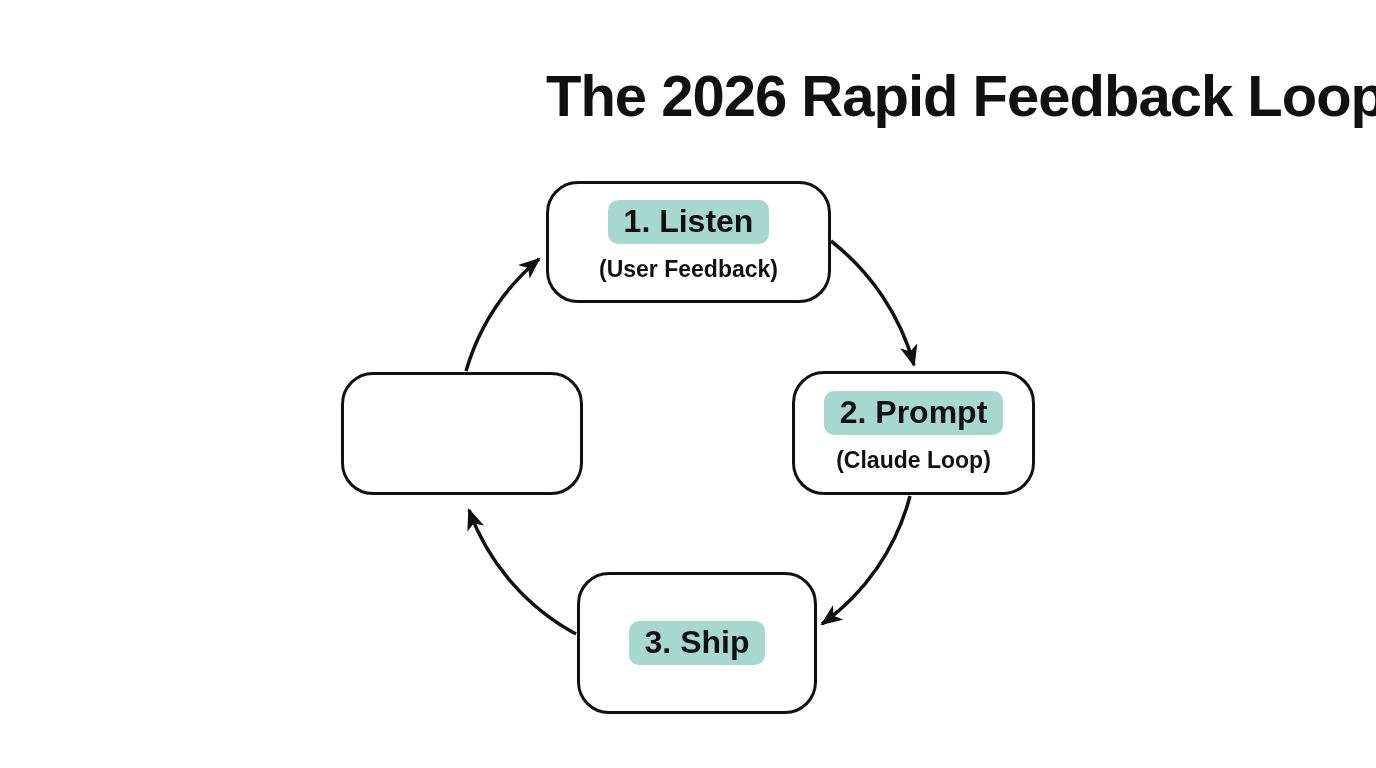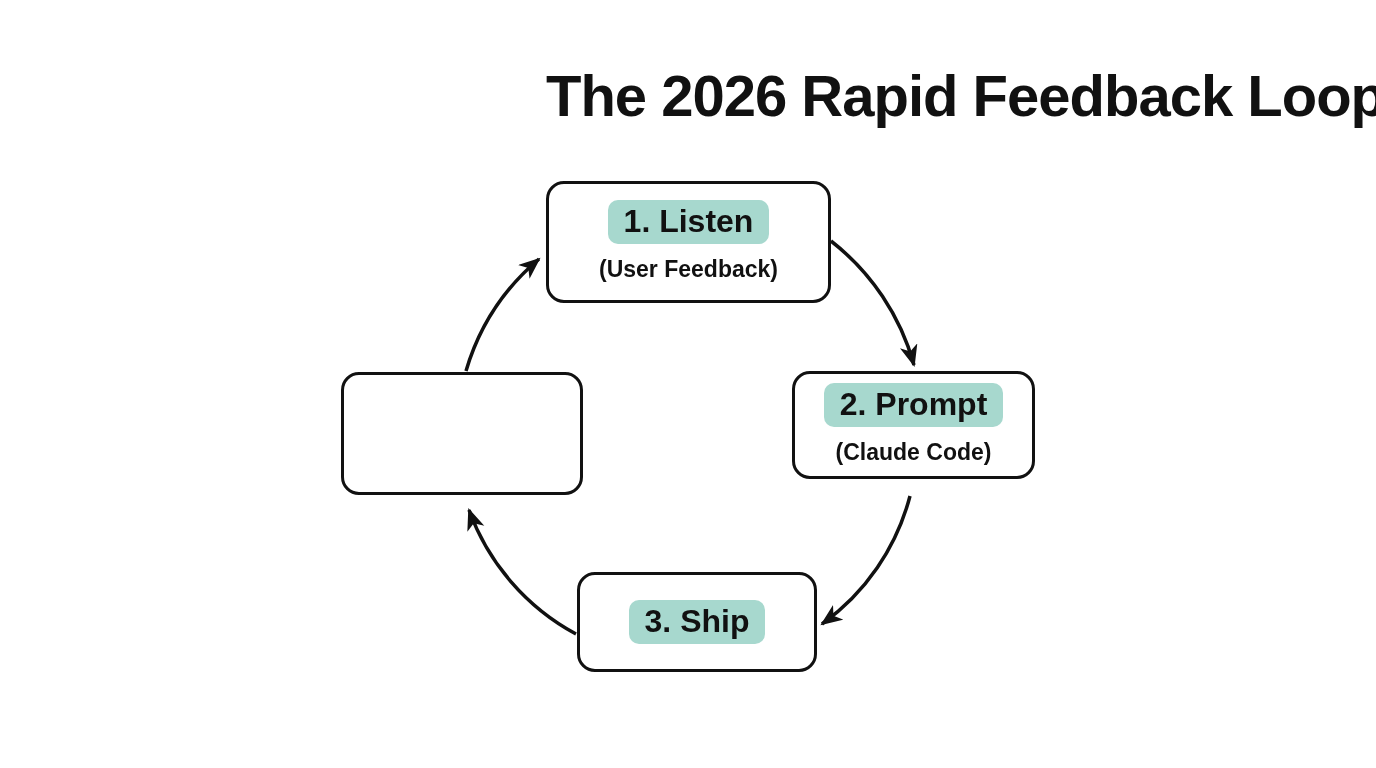--- a/index.html
+++ b/index.html
@@ -32,21 +32,21 @@
     top: 0;
     left: 0;
     width: 1376px;
     height: 768px;
   }
   .step-box {
     position: absolute;
     box-sizing: border-box;
     background: #ffffff;
     border: 3.5px solid var(--ink, #111111);
-    border-radius: 18px;
+    border-radius: 32px;
     display: flex;
     flex-direction: column;
     align-items: center;
     justify-content: center;
     gap: 12px;
   }
   .step-label {
     display: inline-block;
     background: var(--highlight, #a7d8ce);
     border-radius: 10px;
@@ -59,22 +59,22 @@
   }
   .step-sublabel {
     font-size: 23px;
     font-weight: 700;
     color: var(--ink, #111111);
     line-height: 1.2;
     white-space: nowrap;
   }
   
   .box-top    { left: 546px; top: 181px; width: 285px; height: 122px; }
-  .box-right  { left: 792px; top: 371px; width: 243px; height: 108px; }
-  .box-bottom { left: 577px; top: 572px; width: 240px; height: 100px; }
+  .box-right  { left: 792px; top: 371px; width: 243px; height: 124px; }
+  .box-bottom { left: 577px; top: 572px; width: 240px; height: 142px; }
   .box-left   { left: 341px; top: 372px; width: 242px; height: 123px; }
 </style>
 </head>
 <body>
 
 <div class="canvas">
 
   <div class="title">The 2026 Rapid Feedback Loop</div>
 
   <svg class="arrow-layer" viewBox="0 0 1376 768">
@@ -89,21 +89,21 @@
     <path d="M 466 371 A 233 233 0 0 1 539 259" fill="none" stroke="#111111" stroke-width="3.5" marker-end="url(#arrowhead)"></path>
   </svg>
 
   <div class="step-box box-top">
     <span class="step-label">1. Listen</span>
     <span class="step-sublabel">(User Feedback)</span>
   </div>
 
   <div class="step-box box-right">
     <span class="step-label">2. Prompt</span>
-    <span class="step-sublabel">(Claude Code)</span>
+    <span class="step-sublabel">(Claude Loop)</span>
   </div>
 
   <div class="step-box box-bottom">
     <span class="step-label">3. Ship</span>
   </div>
 
   <div class="step-box box-left">
   </div>
 
 </div>

